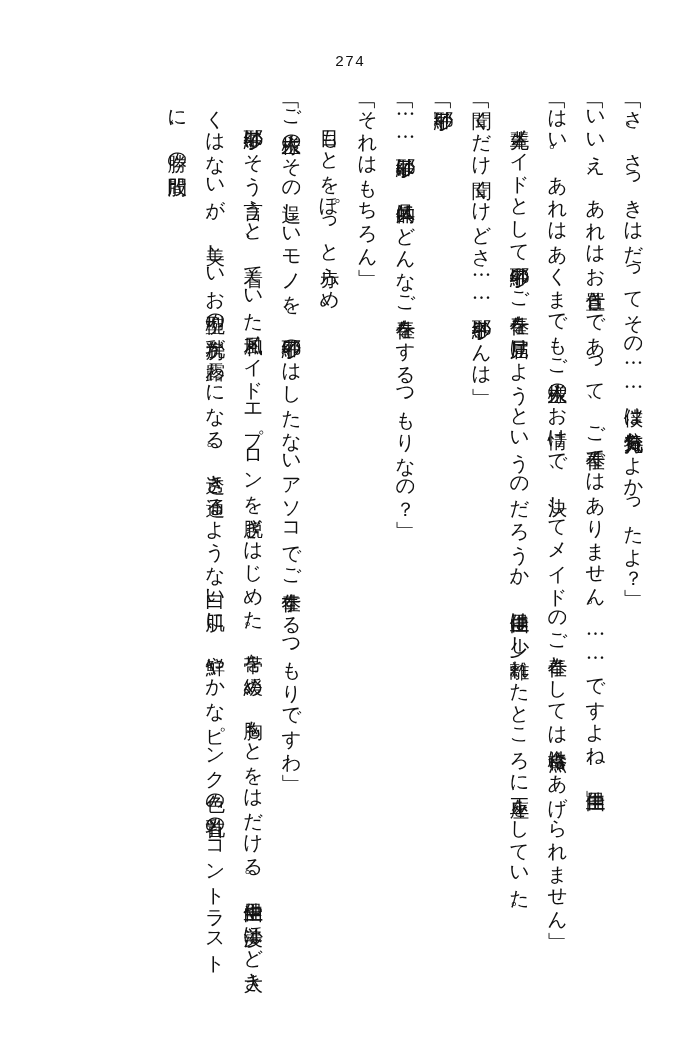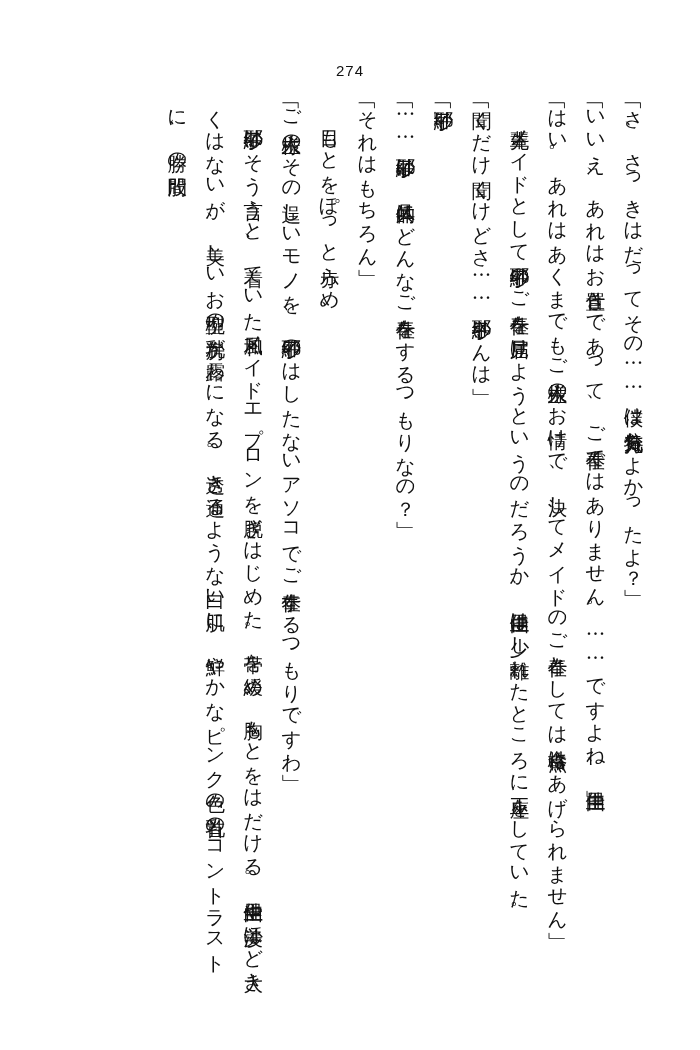--- a/index.html
+++ b/index.html
@@ -25,22 +25,21 @@
   }
   .page-number {
     position: absolute;
     top: 54px;
     left: 0;
     width: 700px;
     text-align: center;
     font-size: 15px;
     letter-spacing: 1px;
     color: #111111;
-    font-family: Liberation Sans, sans-serif;
-    margin-top: 8px;
+    font-family: Liberation Mono, monospace;
   }
   
   .text-block {
     position: absolute;
     top: 96px;
     left: 48px;
     width: 604px;
     height: 900px;
     writing-mode: vertical-rl;
     -webkit-writing-mode: vertical-rl;

